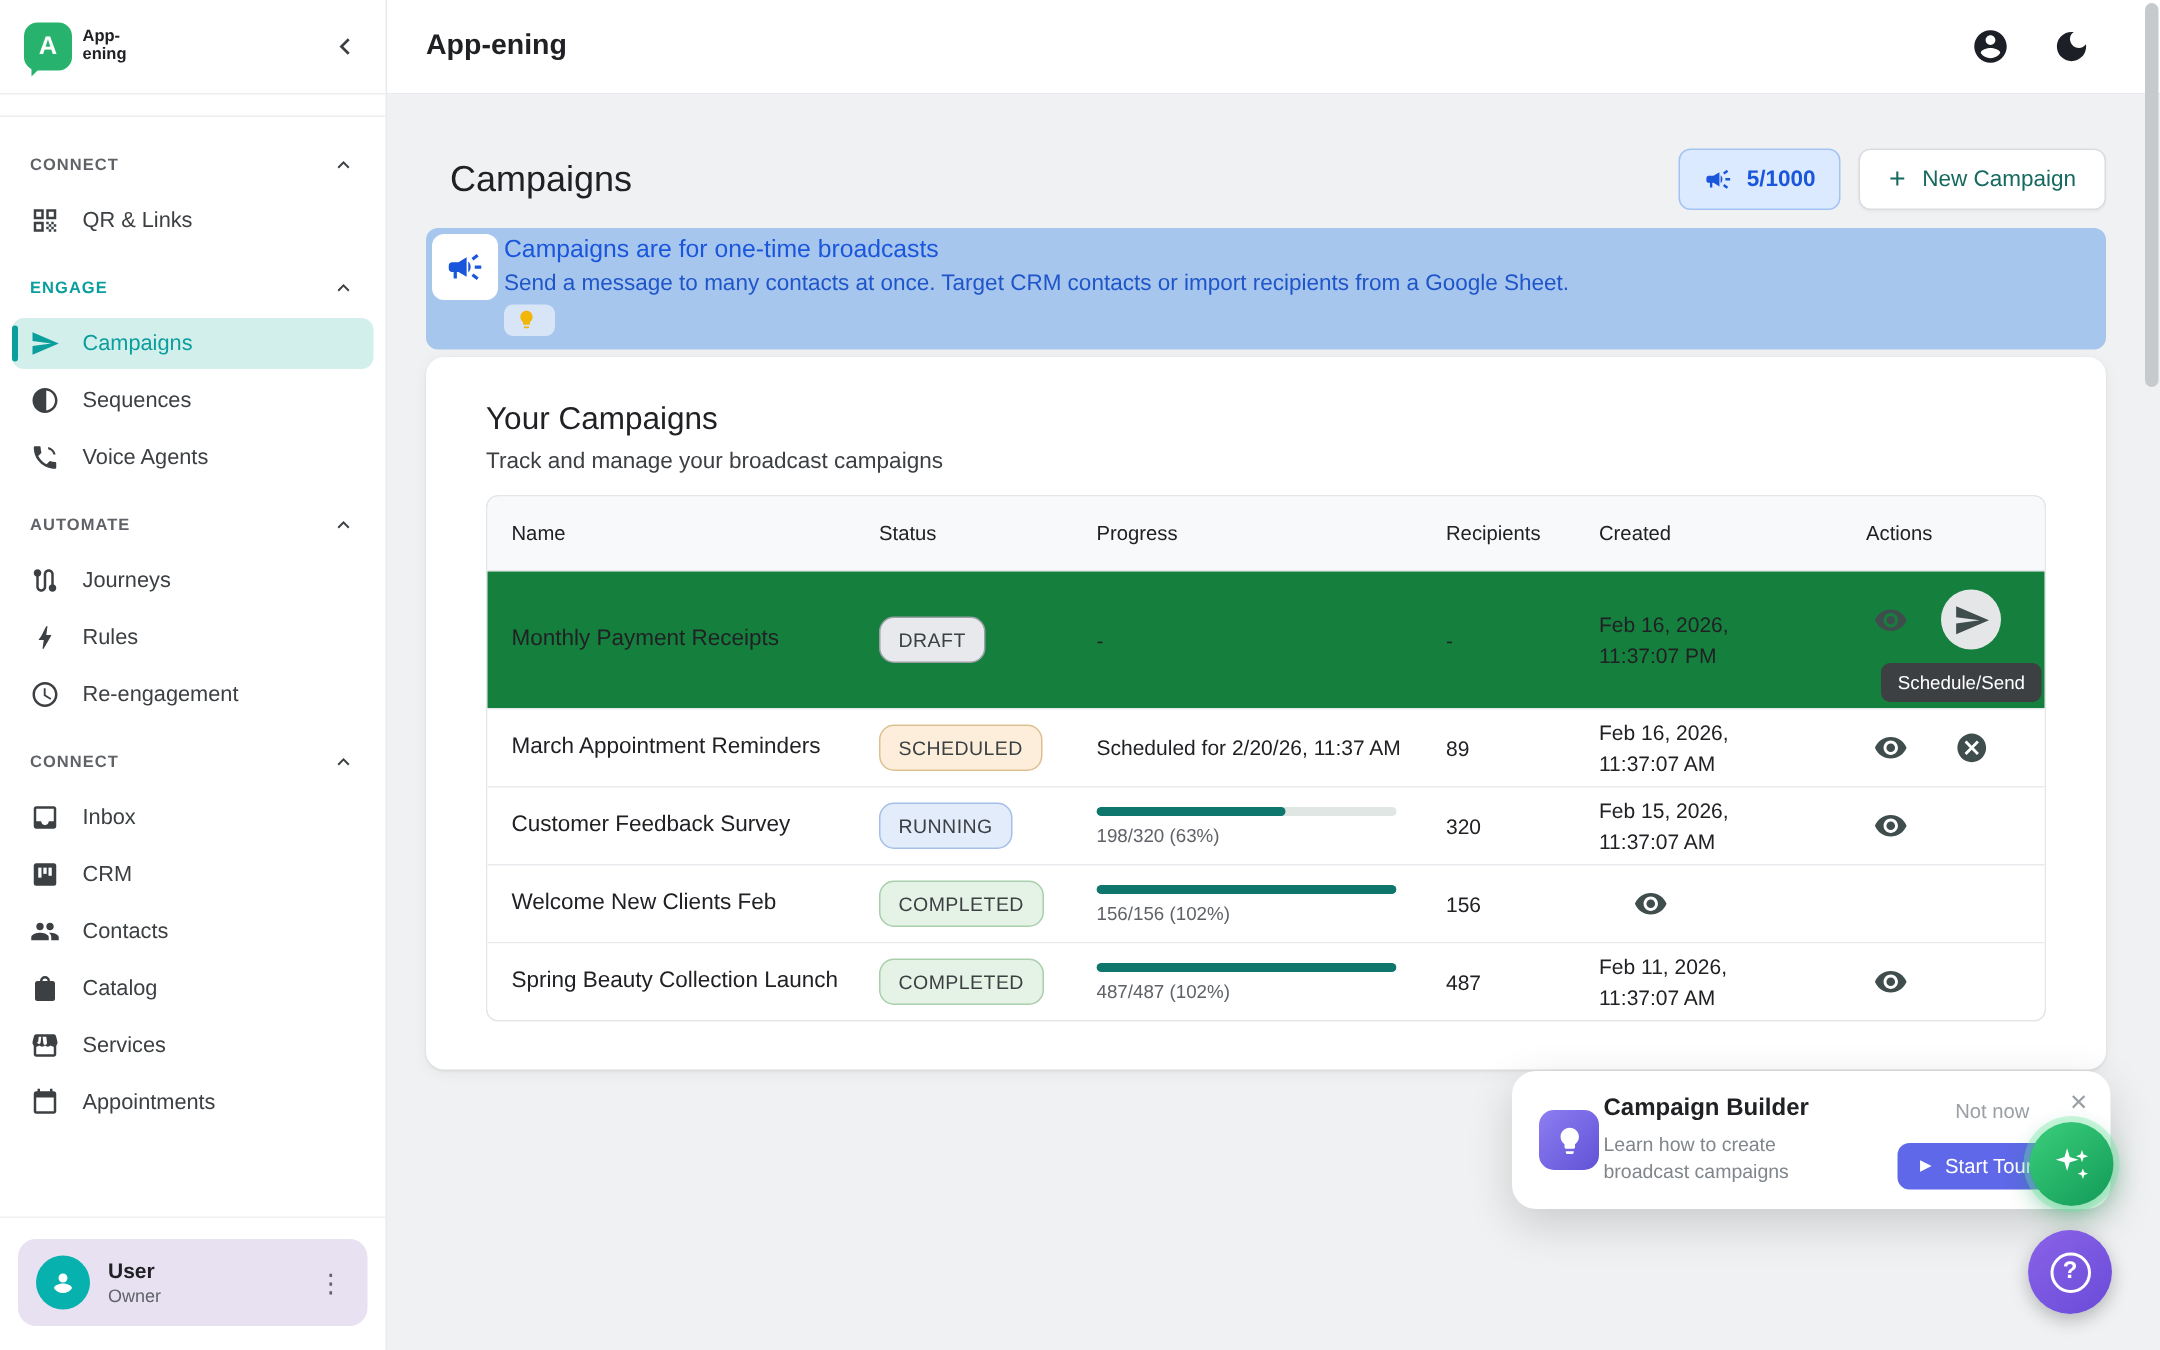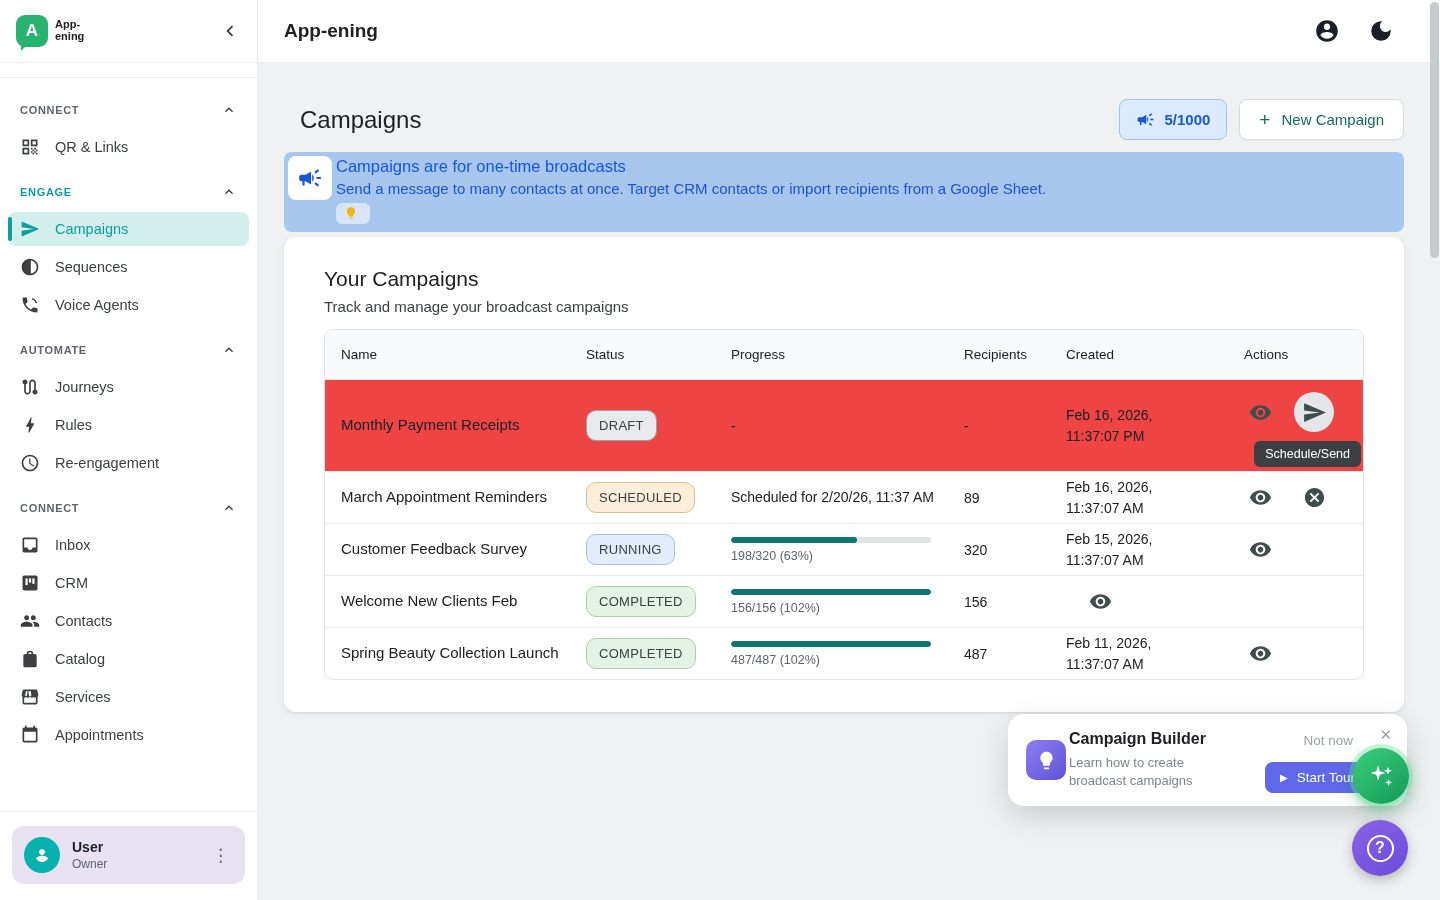--- a/index.html
+++ b/index.html
@@ -61,21 +61,21 @@
   
   .card { margin-top:5px; background:#fff; border-radius:12px; box-shadow:0 1px 2px rgba(0,0,0,.08),0 2px 10px rgba(0,0,0,.05); padding:30px 40px 32px; }
   .card-title { font-size:21px; font-weight:400; color:#202124; }
   .card-sub { font-size:15px; font-weight:500; color:#3c4043; margin-top:7px; }
   .table { margin-top:14px; border:1px solid #e3e5e8; border-radius:8px; overflow:visible; }
   .trow { display:grid; grid-template-columns:245px 145px 233px 102px 160px 1fr; align-items:center; padding:0 16px; }
   .thead { background:#f8f9fa; border-bottom:1px solid #e3e5e8; height:50px; font-size:13.5px; font-weight:500; color:#202124; border-radius:8px 8px 0 0; }
   .th-actions { padding-left:18px; }
   .tbody-row { background:#fff; height:52px; font-size:15px; }
   .tbody-row + .tbody-row { border-top:1px solid #e8eaed; }
-  .tbody-row.hovered { background:#ef4444; height:91px; }
+  .tbody-row.hovered { background:#15803d; height:91px; }
   .tbody-row:last-child { border-radius:0 0 8px 8px; }
   .cell-name { color:#202124; line-height:1.35; padding-right:20px; }
   .badge { display:inline-block; padding:7px 12px; border-radius:10px; font-size:13px; letter-spacing:.3px; color:#3c4043; border:1px solid; width:fit-content; }
   .badge-draft { background:#e7e9ec; border-color:#9aa0a6; }
   .badge-scheduled { background:#fdeedb; border-color:#ddc092; }
   .badge-running { background:#e2ecfb; border-color:#a6bfe8; }
   .badge-completed { background:#e5f2e6; border-color:#a9cfac; }
   .cell-dash { color:#202124; font-size:14px; }
   .sched-text { font-size:14px; color:#202124; line-height:1.4; padding-right:30px; }
   .progress-wrap { width:200px; }

